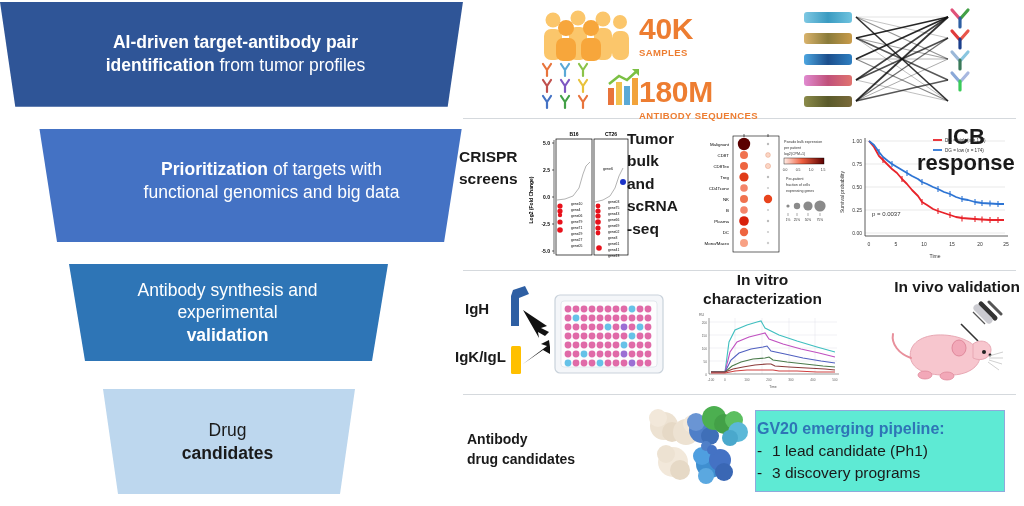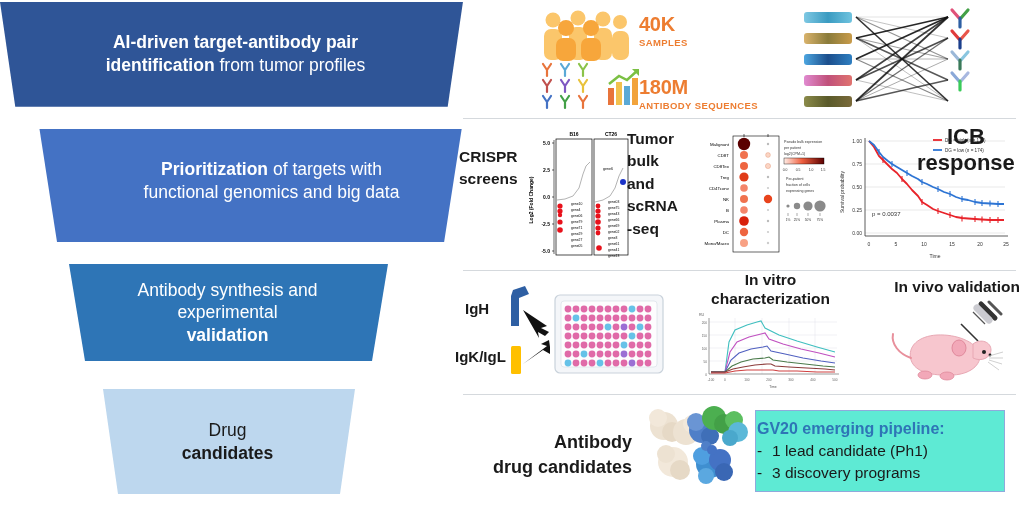--- a/index.html
+++ b/index.html
@@ -33,45 +33,45 @@
   .r1{top:0;height:118px;}
   .r2{top:120px;height:150px;}
   .r3{top:272px;height:122px;}
   .r4{top:396px;height:110px;}
 
   
   .people-icon{position:absolute;left:85px;top:10px;}
   .ycluster{position:absolute;left:84px;top:62px;}
   .bargrowth{position:absolute;left:152px;top:68px;}
   .stat{position:absolute;}
-  .stat .num{font-size:20px;font-weight:bold;color:#ED7D31;line-height:1;letter-spacing:-.3px;}
+  .stat .num{font-size:30px;font-weight:bold;color:#ED7D31;line-height:1;letter-spacing:-.3px;}
   .stat .cap{font-size:9.5px;font-weight:bold;color:#ED7D31;letter-spacing:.4px;margin-top:3px;}
   .stat1{left:184px;top:14px;}
   .stat2{left:184px;top:77px;}
   .netbox{position:absolute;left:345px;top:4px;}
 
   
   .crispr-label{position:absolute;left:4px;top:26px;font-size:15.5px;font-weight:bold;line-height:1.42;}
   .crispr-plot{position:absolute;left:68px;top:6px;}
   .tumor-label{position:absolute;left:172px;top:8px;font-size:15.5px;font-weight:bold;line-height:1.45;}
   .dotplot{position:absolute;left:228px;top:10px;}
   .icb-label{position:absolute;left:462px;top:4px;font-size:22px;font-weight:bold;line-height:1.2;text-align:center;}
   .km-plot{position:absolute;left:375px;top:6px;}
 
   
   .igh-label{position:absolute;left:10px;top:28px;font-size:15px;font-weight:bold;}
   .igk-label{position:absolute;left:0px;top:76px;font-size:15px;font-weight:bold;}
   .plate{position:absolute;left:99px;top:22px;}
-  .invitro-label{position:absolute;left:228px;top:-2px;width:175px;text-align:center;font-size:15.5px;font-weight:bold;line-height:1.25;}
+  .invitro-label{position:absolute;left:220px;top:-2px;width:175px;text-align:center;font-size:15.5px;font-weight:bold;line-height:1.25;}
   .spr-plot{position:absolute;left:232px;top:36px;}
   .invivo-label{position:absolute;left:405px;top:6px;width:160px;text-align:right;font-size:15.5px;font-weight:bold;}
   .mouse{position:absolute;left:430px;top:28px;}
 
   
-  .abdc-label{position:absolute;left:12px;top:34px;width:165px;text-align:right;font-size:18px;font-weight:bold;line-height:1.4;}
+  .abdc-label{position:absolute;left:12px;top:34px;width:165px;text-align:left;font-size:14px;font-weight:bold;line-height:1.4;}
   .abstruct{position:absolute;left:185px;top:6px;}
   .pipebox{
     position:absolute;left:300px;top:14px;width:250px;height:82px;
     border:1.2px solid #8FAADC;background:#5eead4;
     padding:7px 10px 0 1px;box-sizing:border-box;
   }
   .pipebox .ptitle{color:#2E75B6;font-weight:bold;font-size:16px;line-height:1.35;}
   .pipebox .pitem{font-size:15.5px;line-height:1.42;color:#1a1a1a;display:flex;gap:7px;}
   .pipebox .pitem .dash{width:8px;}
 </style>

